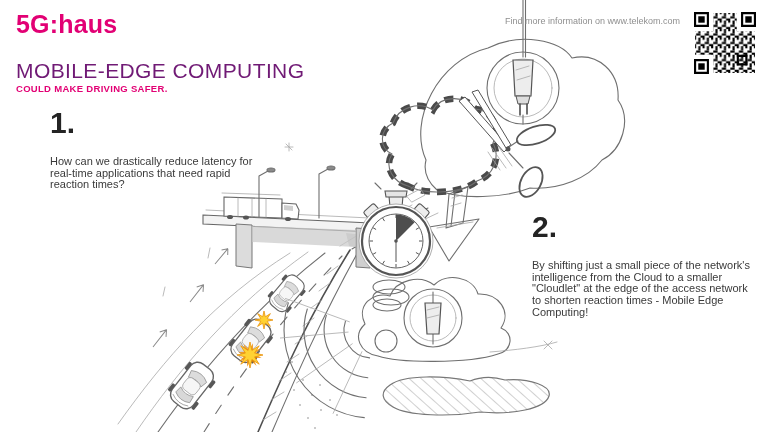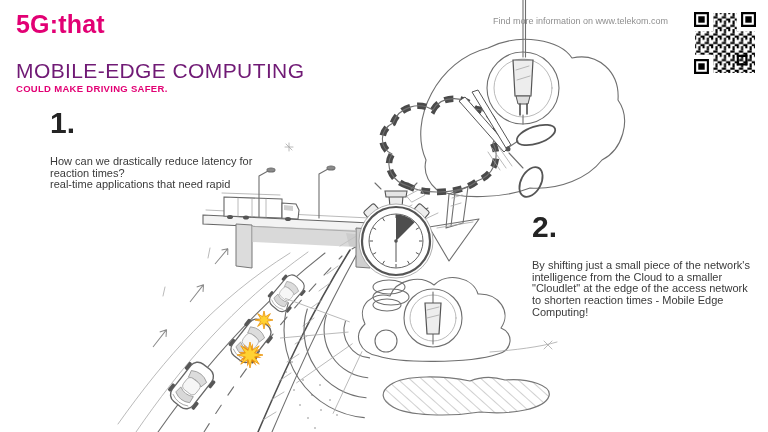--- a/index.html
+++ b/index.html
@@ -14,21 +14,21 @@
   #sketch { position: absolute; left: 0; top: 0; z-index: 0; }
   .txt-layer { position: absolute; z-index: 2; }
 
   
   #header { left: 16px; top: 10px; }
   .logo    { color: #e20074; font-size: 25px; font-weight: 700; letter-spacing: 0.2px; }
   .title   { color: #701a75; font-size: 21px; font-weight: 400; letter-spacing: 0.4px; margin-top: 20px; }
   .tagline { color: #e20074; font-size: 9.5px; font-weight: 700; letter-spacing: 0.3px; }
 
   
-  #info { right: 100px; top: 15px; text-align: right; font-size: 9px; line-height: 1.5; }
+  #info { right: 88px; top: 15px; text-align: right; font-size: 9px; line-height: 1.5; }
   .info-line1 { color: #8f8f8f; }
   .info-line2 { color: #e20074; }
   #qr { position: absolute; right: 12px; top: 12px; z-index: 2; }
 
   
   .section-number { font-size: 30px; font-weight: 700; color: #242424; }
   .section-text   { font-size: 11px; line-height: 1.06; color: #3a3a3a; margin-top: 16px; }
   #section-1 { left: 50px;  top: 106px; width: 235px; }
   #section-2 { left: 532px; top: 210px; width: 245px; }
 
@@ -258,21 +258,21 @@
     <circle cx="396" cy="241" r="1.8" fill="#555"></circle>
   </g>
 
   <g>
     <path d="M390 385 C405 374 445 376 470 381 C480 377 492 376 505 380 C530 378 552 386 549 396
              C545 409 512 415 480 412 C450 417 408 416 393 407 C381 400 380 392 390 385 Z" fill="url(#hatch)" stroke="#777" stroke-width="1.2"></path>
   </g>
 </svg>
 
 <header id="header" class="txt-layer">
-  <div class="logo">5G:that</div>
+  <div class="logo">5G:haus</div>
   <div class="title">MOBILE-EDGE COMPUTING</div>
   <div class="tagline">COULD MAKE DRIVING SAFER.</div>
 </header>
 
 <div id="info" class="txt-layer">
   <div class="info-line1">Find more information on www.telekom.com</div>
 </div>
 
 <svg id="qr" width="62" height="62" viewBox="0 0 29 29">
   <defs>
@@ -297,22 +297,22 @@
     <path fill-rule="evenodd" d="M0 22 h7 v7 h-7 Z M1 23 v5 h5 v-5 Z"></path>
       <rect x="2" y="24" width="3" height="3"></rect>
     <path fill-rule="evenodd" d="M20 20 h5 v5 h-5 Z M21 21 v3 h3 v-3 Z"></path>
   </g>
 </svg>
 
 <section id="section-1" class="txt-layer">
   <div class="section-number">1.</div>
   <div class="section-text">
     <div>How can we drastically reduce latency for</div>
+    <div>real-time applications that need rapid</div>
     <div>reaction times?</div>
-    <div>real-time applications that need rapid</div>
   </div>
 </section>
 
 <section id="section-2" class="txt-layer">
   <div class="section-number">2.</div>
   <div class="section-text">
     <div>By shifting just a small piece of the network's</div>
     <div>intelligence from the Cloud to a smaller</div>
     <div>"Cloudlet" at the edge of the access network</div>
     <div>to shorten reaction times - Mobile Edge</div>

